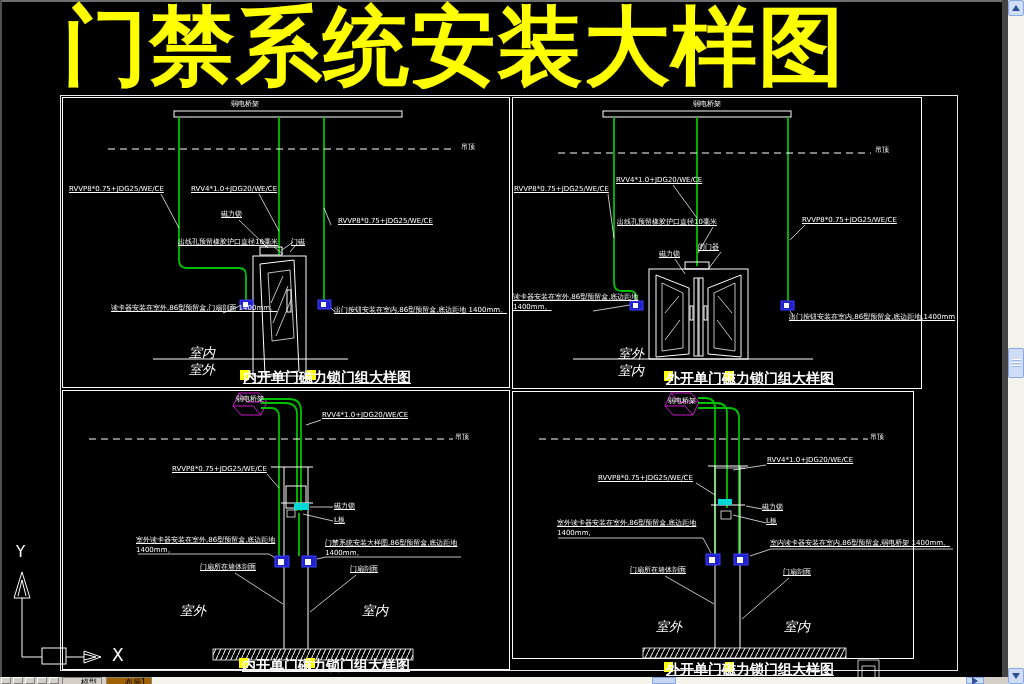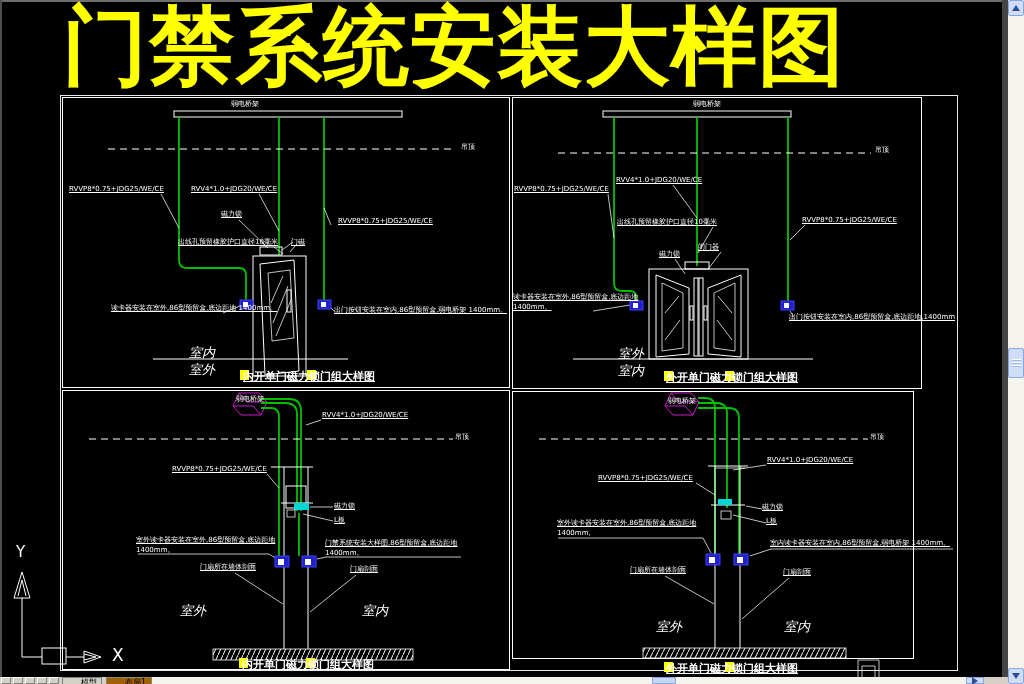--- a/index.html
+++ b/index.html
@@ -12,21 +12,21 @@
   .main-title{position:absolute;left:62px;top:-4px;width:876px;color:#ffff00;
       font-size:86px;font-weight:900;letter-spacing:1px;white-space:nowrap;
       font-family:"DejaVu Sans",sans-serif;line-height:100px;}
 
   .frame{position:absolute;border:1px solid #e8e8e8;background:transparent;}
   .panel{position:absolute;border:1px solid #ffffff;background:#000;}
   .panel svg{position:absolute;left:0;top:0;overflow:visible;}
 
   .lbl{position:absolute;color:#fff;font-size:7px;line-height:8px;white-space:nowrap;}
   .u{text-decoration:underline;}
-  .cap{position:absolute;color:#fff;font-size:11px;font-weight:bold;white-space:nowrap;
+  .cap{position:absolute;color:#fff;font-size:14px;font-weight:bold;white-space:nowrap;
        text-decoration:underline;z-index:3;}
   .side{position:absolute;color:#fff;font-size:13px;white-space:nowrap;font-style:italic;}
   .ymark{position:absolute;width:9px;height:10px;background:#ffff00;z-index:2;}
 
   .wline{stroke:#ffffff;stroke-width:1;fill:none;}
   .thin{stroke:#ffffff;stroke-width:0.75;fill:none;}
   .dash{stroke:#ffffff;stroke-width:1;fill:none;stroke-dasharray:7 5;}
   .cable{stroke:#00c000;stroke-width:1.8;fill:none;}
   .jbox{fill:#2020cc;stroke:#4040ff;stroke-width:1;}
   .jin{fill:#ffffff;}
@@ -108,22 +108,22 @@
       <rect class="jin" x="258" y="204" width="5" height="5"></rect>
   </svg>
   <span class="lbl" style="left:168px;top:2px;">弱电桥架</span>
   <span class="lbl" style="left:398px;top:45px;">吊顶</span>
   <span class="lbl u" style="left:6px;top:87px;">RVVP8*0.75+JDG25/WE/CE</span>
   <span class="lbl u" style="left:128px;top:87px;">RVV4*1.0+JDG20/WE/CE</span>
   <span class="lbl u" style="left:275px;top:119px;">RVVP8*0.75+JDG25/WE/CE</span>
   <span class="lbl u" style="left:158px;top:112px;">磁力锁</span>
   <span class="lbl u" style="left:115px;top:140px;">出线孔预留橡胶护口直径10毫米</span>
   <span class="lbl u" style="left:228px;top:140px;">门磁</span>
-  <span class="lbl u" style="left:48px;top:206px;">读卡器安装在室外,86型预留盒,底边距地 1400mm。</span>
-  <span class="lbl u" style="left:271px;top:208px;">出门按钮安装在室内,86型预留盒,弱电桥架 1400mm。</span>
+  <span class="lbl u" style="left:48px;top:206px;">读卡器安装在室外,86型预留盒,门扇剖面 1400mm。</span>
+  <span class="lbl u" style="left:271px;top:208px;">出门按钮安装在室内,86型预留盒,底边距地 1400mm。</span>
   <span class="side" style="left:126px;top:246px;">室内</span>
   <span class="side" style="left:126px;top:263px;">室外</span>
   <div class="ymark" style="left:177px;top:272px;"></div>
   <div class="ymark" style="left:244px;top:272px;"></div>
   <span class="cap" style="left:180px;top:271px;">内开单门磁力锁门组大样图</span>
 </div>
 
 <div class="panel" style="left:512px;top:97px;width:408px;height:290px;">
   <svg width="450" height="290" viewBox="0 0 450 290">
     <rect class="wline" x="90" y="13" width="188" height="6"></rect>

